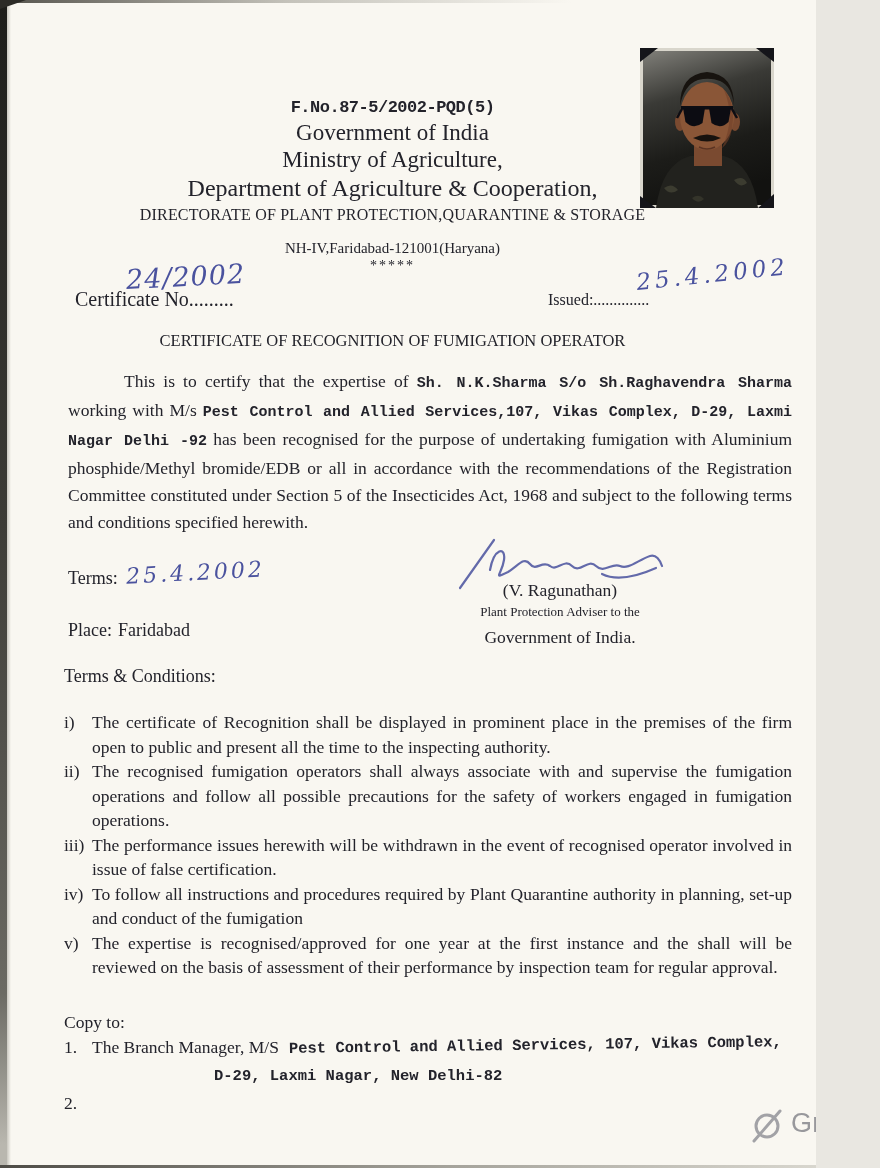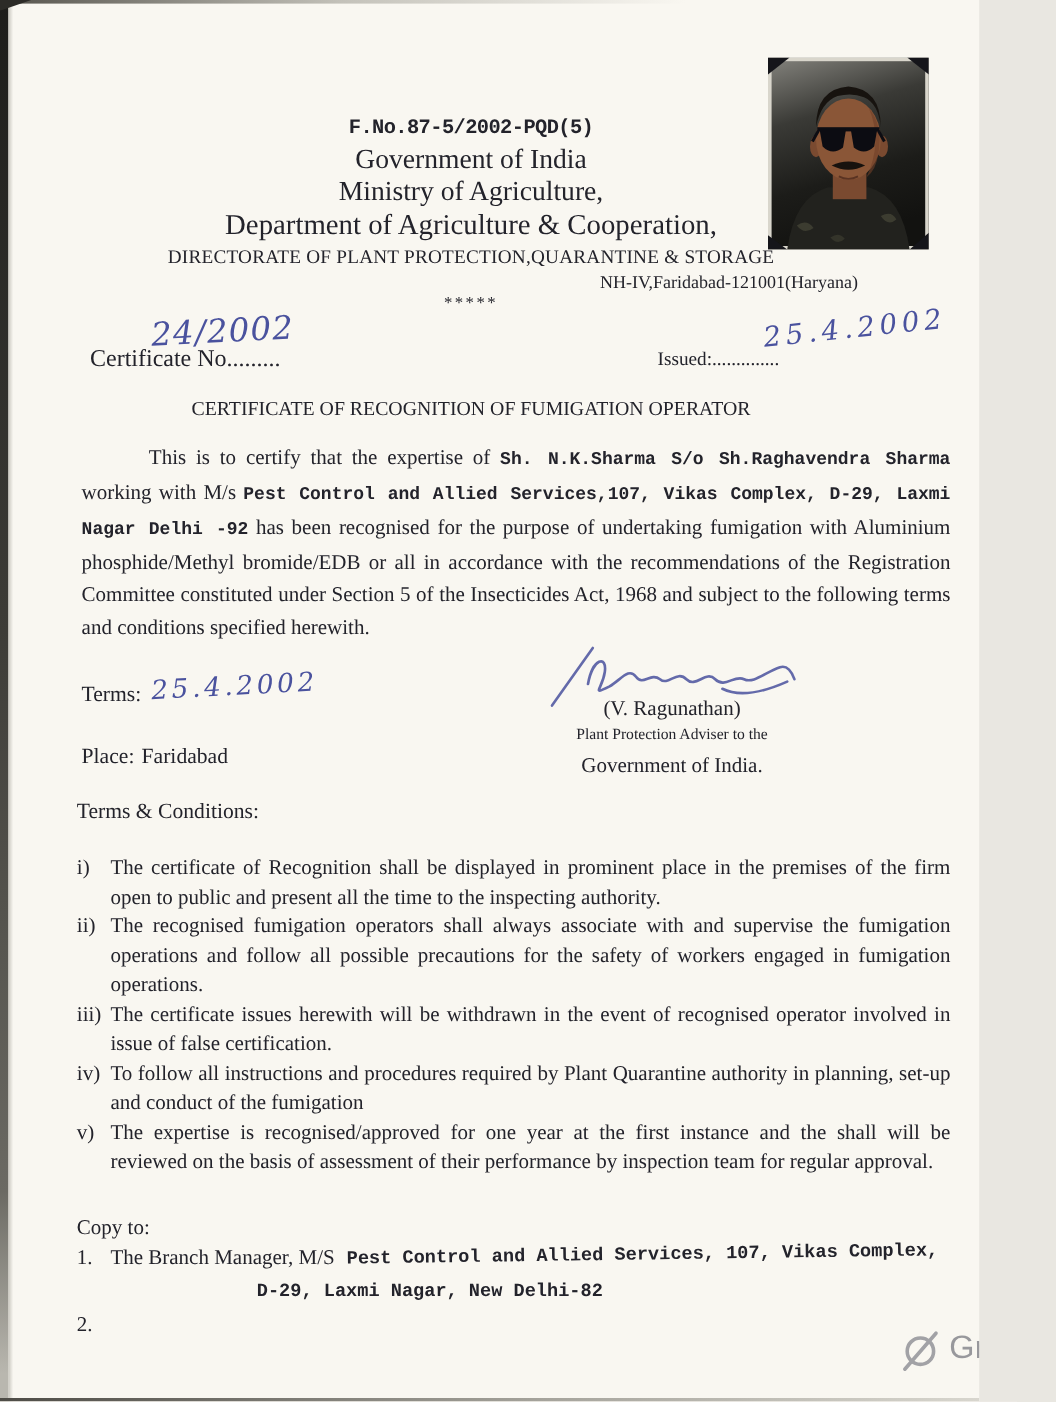--- a/index.html
+++ b/index.html
@@ -18,21 +18,21 @@
   .nick-tl{position:absolute;left:0;top:0;width:26px;height:9px;background:#2c2b27;
     clip-path:polygon(0 0,100% 0,0 100%);}
 
   
   .header{position:absolute;top:98px;left:70px;width:645px;text-align:center;}
   .ref-no{font-family:"Liberation Mono",monospace;font-weight:700;font-size:17px;letter-spacing:-0.5px;}
   .h-gov{font-size:23px;margin-top:3px;}
   .h-min{font-size:23px;margin-top:1px;}
   .h-dept{font-size:24px;margin-top:2px;}
   .h-dir{font-size:16px;margin-top:4px;letter-spacing:0.2px;}
-  .h-addr{font-size:15px;margin-top:4px;text-align:right;}
+  .h-addr{font-size:15px;margin-top:16px;}
   .h-stars{font-size:14px;letter-spacing:2px;margin-top:1px;}
 
   
   .certno-label{position:absolute;top:288px;left:75px;font-size:20px;}
   .issued-label{position:absolute;top:291px;left:548px;font-size:16px;}
   .hand{font-family:"DejaVu Serif",serif;font-style:italic;color:#4a529e;}
   .certno-value{position:absolute;top:261px;left:126px;font-size:27px;transform:rotate(-3deg);letter-spacing:1px;}
   .issued-value{position:absolute;top:261px;left:636px;font-size:23px;letter-spacing:4px;transform:rotate(-6deg);}
 
   .doc-title{position:absolute;top:331px;left:70px;width:645px;text-align:center;font-size:16.5px;}
@@ -167,21 +167,21 @@
     <div class="term-item">
       <span class="term-num">i)</span>
       <span class="term-text">The certificate of Recognition shall be displayed in prominent place in the premises of the firm open to public and present all the time to the inspecting authority.</span>
     </div>
     <div class="term-item">
       <span class="term-num">ii)</span>
       <span class="term-text">The recognised fumigation operators shall always associate with and supervise the fumigation operations and follow all possible precautions for the safety of workers engaged in fumigation operations.</span>
     </div>
     <div class="term-item">
       <span class="term-num">iii)</span>
-      <span class="term-text">The certificate issues herewith will be withdrawn in the event of recognised operator involved in issue of false certification.</span>
+      <span class="term-text">The performance issues herewith will be withdrawn in the event of recognised operator involved in issue of false certification.</span>
     </div>
     <div class="term-item">
       <span class="term-num">iv)</span>
       <span class="term-text">To follow all instructions and procedures required by Plant Quarantine authority in planning, set-up and conduct of the fumigation</span>
     </div>
     <div class="term-item">
       <span class="term-num">v)</span>
       <span class="term-text">The expertise is recognised/approved for one year at the first instance and the shall will be reviewed on the basis of assessment of their performance by inspection team for regular approval.</span>
     </div>
   </div>

